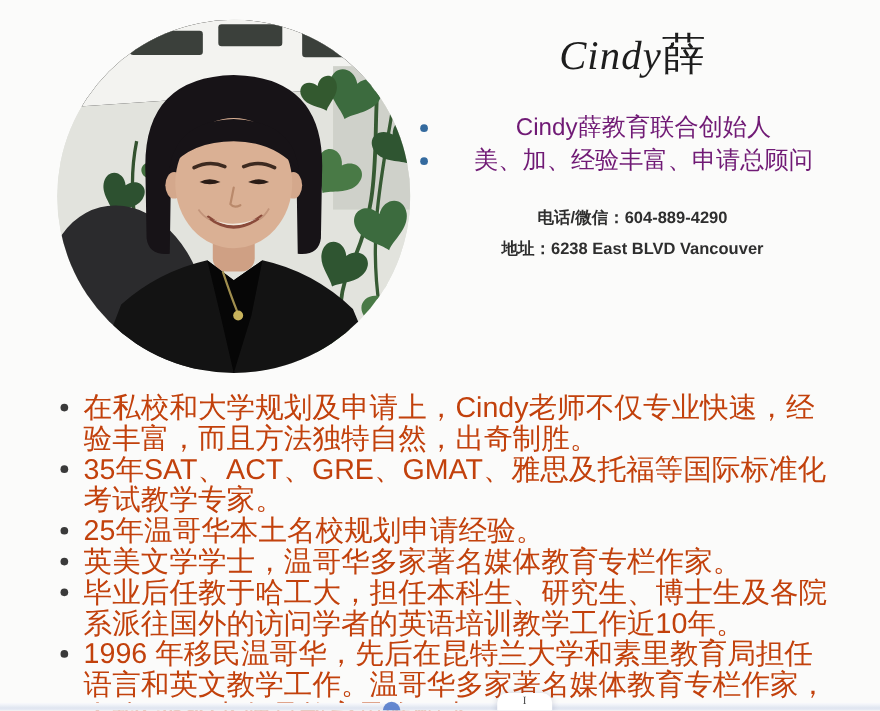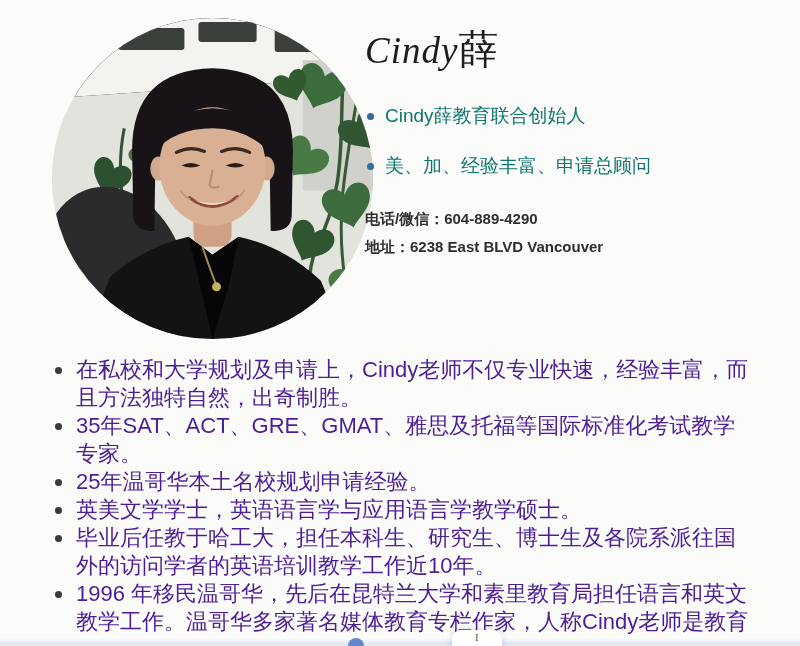--- a/index.html
+++ b/index.html
@@ -11,49 +11,49 @@
     color:#3b3b3b;
   }
   
   .photo-wrap {
     position:absolute; left:52px; top:18px;
     width:321px; height:321px; border-radius:50%;
     overflow:hidden; background:#e0e1dc;
   }
   .photo-wrap svg { display:block; width:100%; height:100%; }
   
-  .right-col { position:absolute; left:365px; top:22px; width:390px; }
+  .right-col { position:absolute; left:380px; top:22px; width:390px;text-align:center; }
   .name-line { color:#1d1d1d; }
   .name-en {
     font-family:"Liberation Serif", serif;
     font-style:italic; font-size:37px; letter-spacing:1px;
   }
   .name-cn {
     font-family:"Liberation Serif", serif;
     font-size:40px; font-style:normal;
   }
   .highlights { list-style:none; margin-top:24px; }
   .highlights li {
     position:relative; padding-left:20px;
-    font-size:19px; line-height:30px; color:#0f766e;margin-top:20px;
+    font-size:22px; line-height:30px; color:#701a75;
   }
   .dot-blue {
     position:absolute; left:2px; top:12px;
     width:7px; height:7px; border-radius:50%; background:#346a9e;
   }
   .contact { margin-top:24px; font-size:15px; font-weight:bold; color:#2e2e2e; line-height:28px; }
   .contact .row { white-space:nowrap; }
   
   .bio {
     position:absolute; left:52px; top:356px; width:702px;
     list-style:none;
   }
   .bio li {
     position:relative; padding-left:24px;
-    font-size:22px; line-height:28px; color:#4c1d95;
+    font-size:26px; line-height:28px; color:#c2410c;
   }
   .dot-dark {
     position:absolute; left:3px; top:11px;
     width:7px; height:7px; border-radius:50%; background:#3a3a3a;
   }
   
   .bottom-strip {
     position:absolute; left:0; bottom:0; width:800px; height:7px;
     background:linear-gradient(180deg,#f4f6fa 0%,#dfe5f0 60%,#e9edf6 100%);
     border-top:1px solid #f6f7fb;
@@ -186,21 +186,21 @@
     <li>
       <span class="dot-dark"></span>
       <span>35年SAT、ACT、GRE、GMAT、雅思及托福等国际标准化考试教学专家。</span>
     </li>
     <li>
       <span class="dot-dark"></span>
       <span>25年温哥华本土名校规划申请经验。</span>
     </li>
     <li>
       <span class="dot-dark"></span>
-      <span>英美文学学士，英语语言学与应用语言学教学硕士。</span>
+      <span>英美文学学士，温哥华多家著名媒体教育专栏作家。</span>
     </li>
     <li>
       <span class="dot-dark"></span>
       <span>毕业后任教于哈工大，担任本科生、研究生、博士生及各院系派往国外的访问学者的英语培训教学工作近10年。</span>
     </li>
     <li>
       <span class="dot-dark"></span>
       <span>1996 年移民温哥华，先后在昆特兰大学和素里教育局担任语言和英文教学工作。温哥华多家著名媒体教育专栏作家，人称Cindy老师是教育界唤醒者。</span>
     </li>
   </ul>

